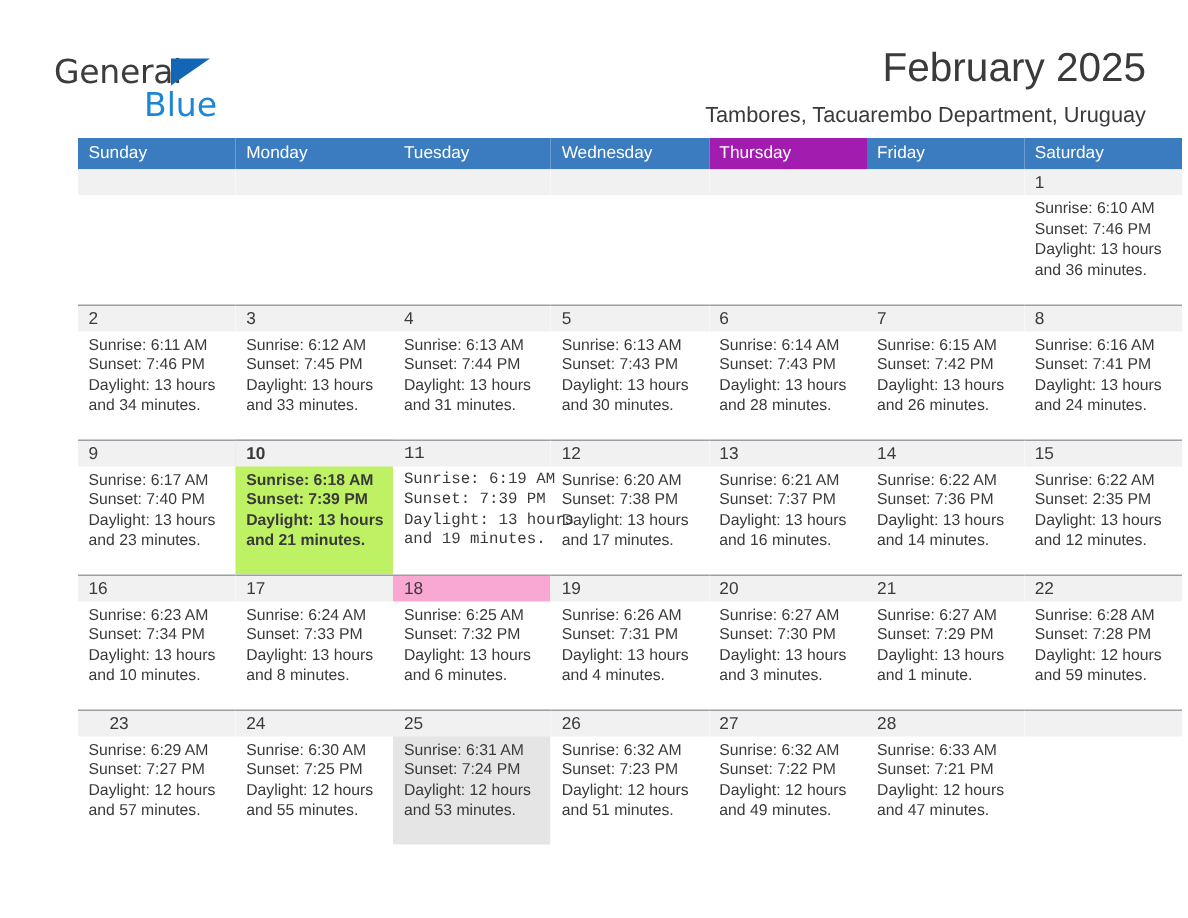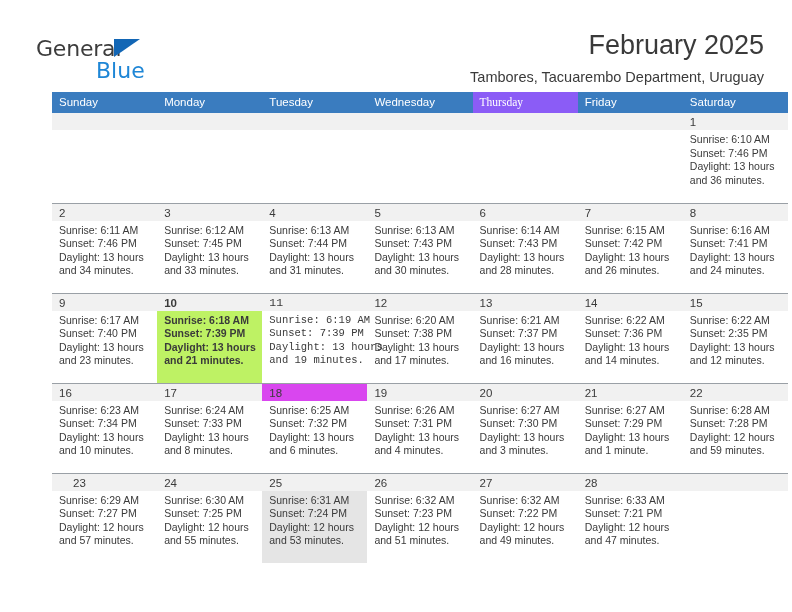--- a/index.html
+++ b/index.html
@@ -159,21 +159,21 @@
         <col>
         <col>
         <col>
     </colgroup>
     <thead>
       <tr class="dow-row">
         <th style="background: rgb(58, 124, 191); color: rgb(255, 255, 255);">Sunday</th>
         <th style="background: rgb(58, 124, 191); color: rgb(255, 255, 255);">Monday</th>
         <th style="background: rgb(58, 124, 191); color: rgb(255, 255, 255);">Tuesday</th>
         <th style="background: rgb(58, 124, 191); color: rgb(255, 255, 255);">Wednesday</th>
-        <th style="background: #8b5cf6; color: rgb(255, 255, 255); font-family: Liberation Serif, serif;">Thursday</th>
+        <th style="background: #a21caf; color: rgb(255, 255, 255);">Thursday</th>
         <th style="background: rgb(58, 124, 191); color: rgb(255, 255, 255);">Friday</th>
         <th style="background: rgb(58, 124, 191); color: rgb(255, 255, 255);">Saturday</th>
       </tr>
     </thead>
     <tbody>
         <tr class="week-row first">
           <td class="empty" style="background: rgb(255, 255, 255);">
             <div class="daynum-band" style="background: rgb(241, 241, 241);"></div>
             <div class="day-body"></div>
           </td>
@@ -350,21 +350,21 @@
           <td class="" style="background: rgb(255, 255, 255); border-top-color: rgb(154, 160, 166);">
             <div class="daynum-band" style="background: rgb(241, 241, 241);">17</div>
             <div class="day-body">
               <div>Sunrise: 6:24 AM</div>
               <div>Sunset: 7:33 PM</div>
               <div>Daylight: 13 hours</div>
               <div>and 8 minutes.</div>
             </div>
           </td>
           <td class="" style="background: rgb(255, 255, 255); border-top-color: rgb(154, 160, 166);">
-            <div class="daynum-band" style="background: #d946ef;">18</div>
+            <div class="daynum-band" style="background: #f9a8d4;">18</div>
             <div class="day-body">
               <div>Sunrise: 6:25 AM</div>
               <div>Sunset: 7:32 PM</div>
               <div>Daylight: 13 hours</div>
               <div>and 6 minutes.</div>
             </div>
           </td>
           <td class="" style="background: rgb(255, 255, 255); border-top-color: rgb(154, 160, 166);">
             <div class="daynum-band" style="background: rgb(241, 241, 241);">19</div>
             <div class="day-body">

